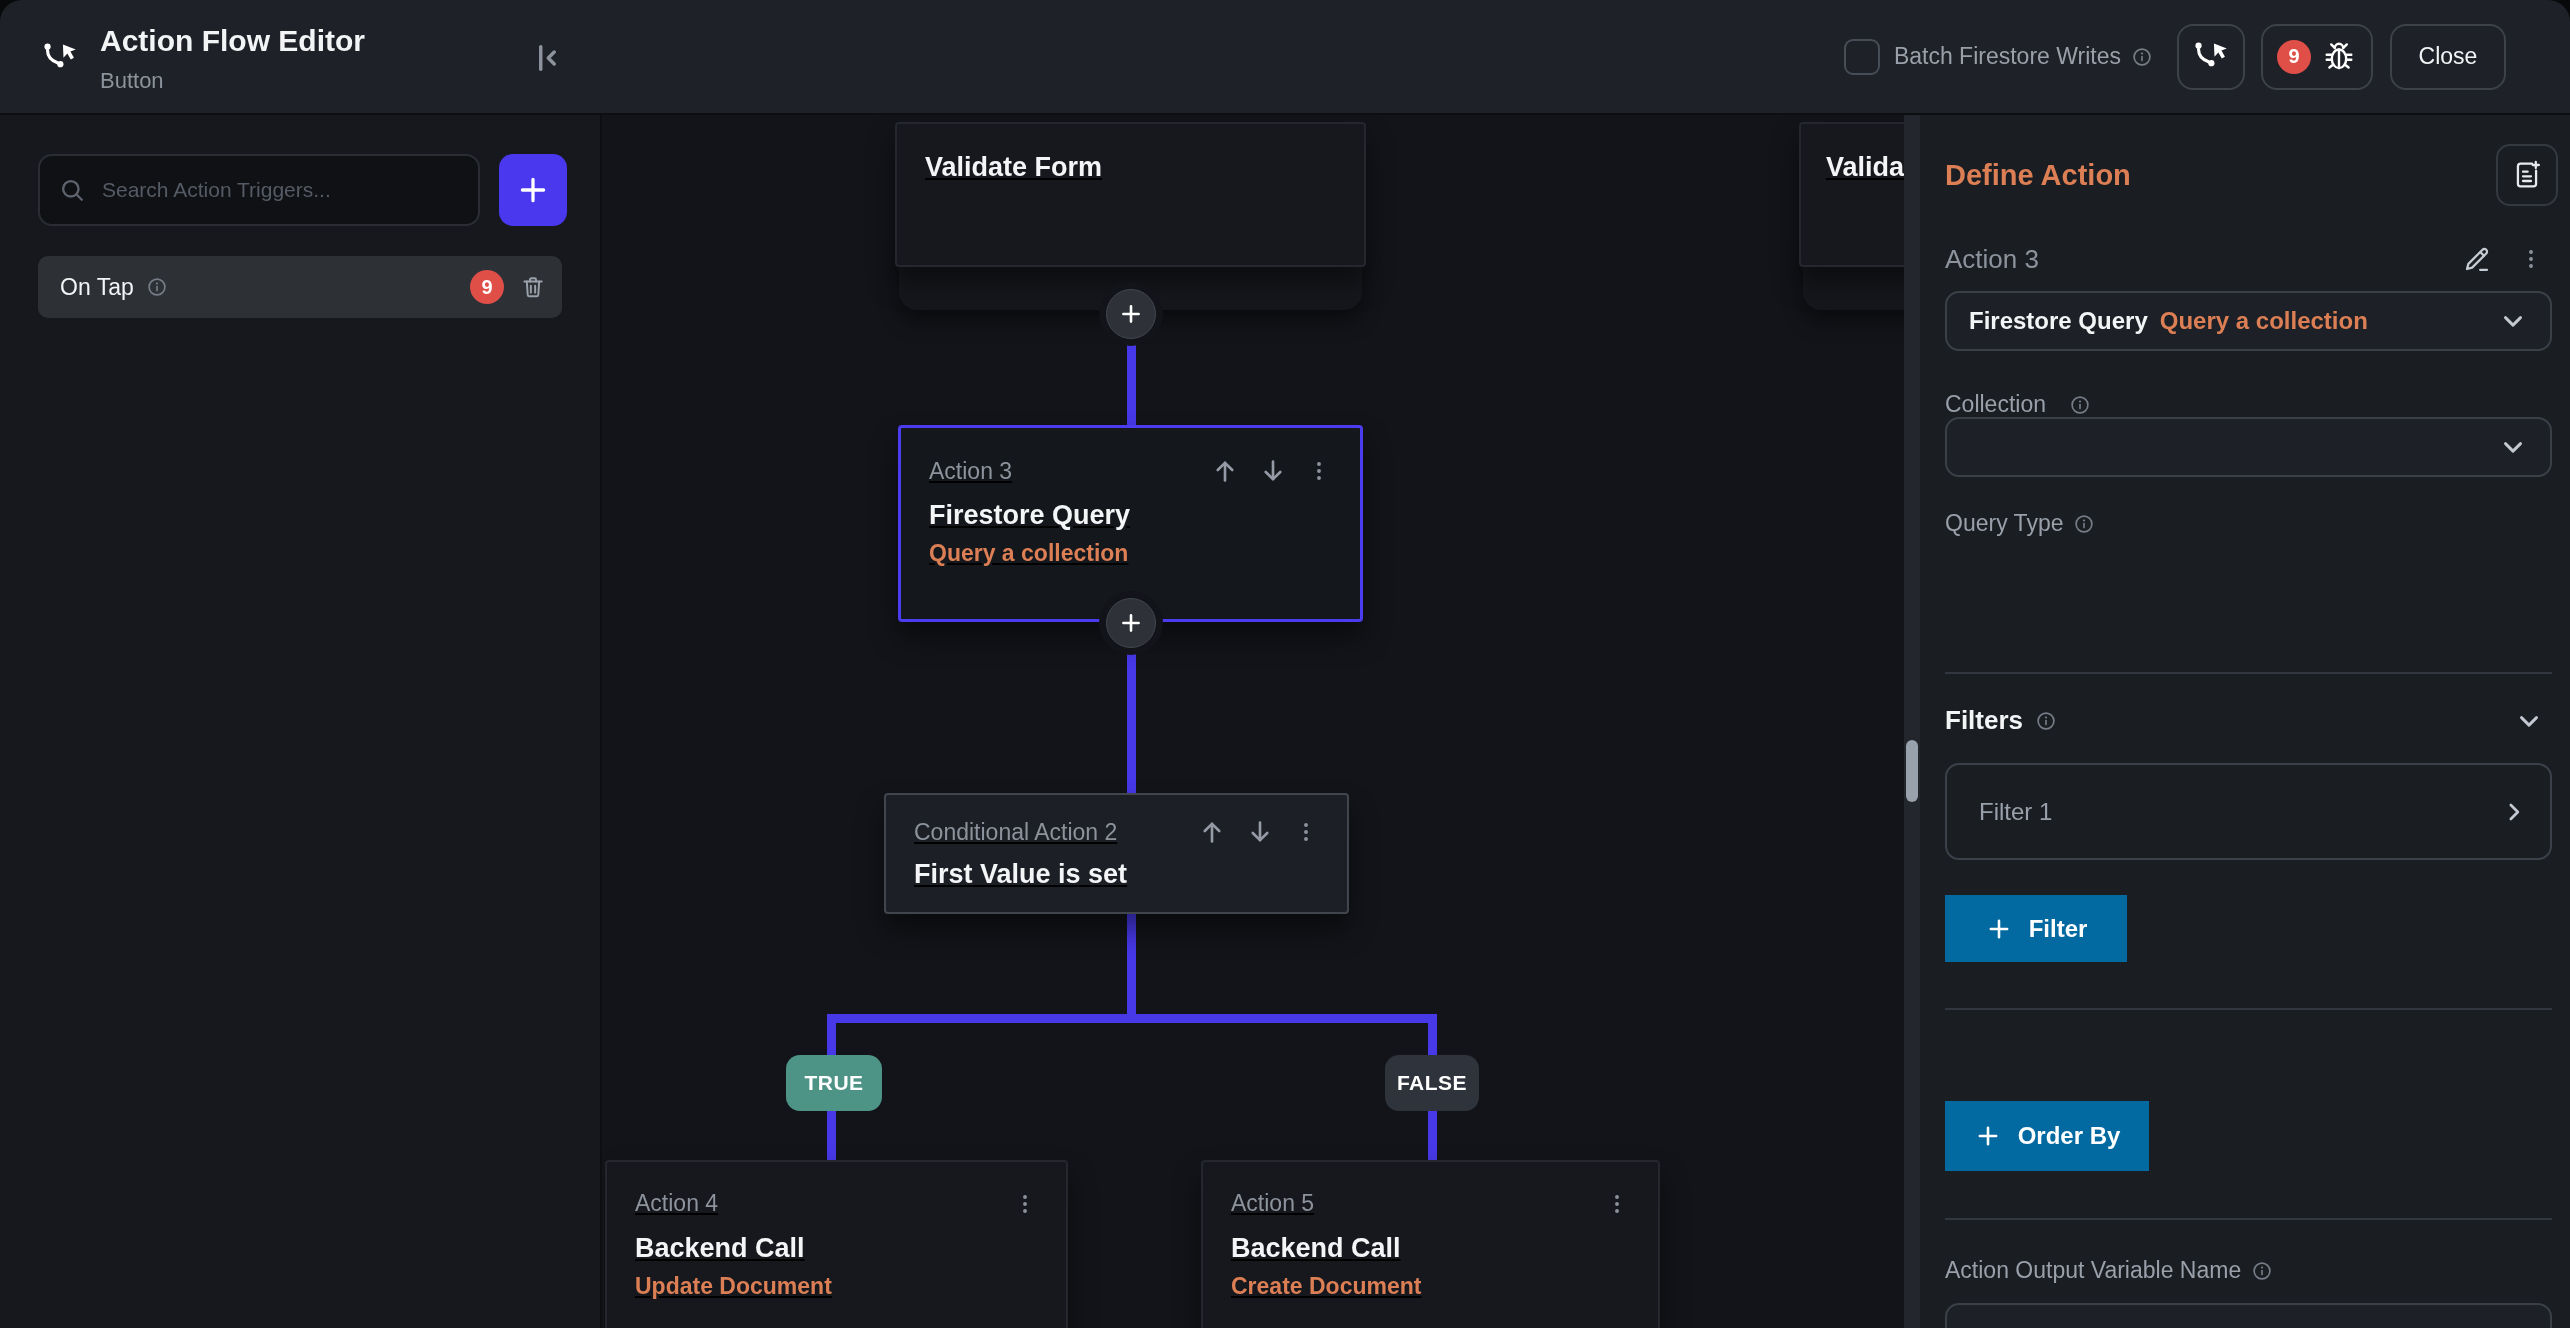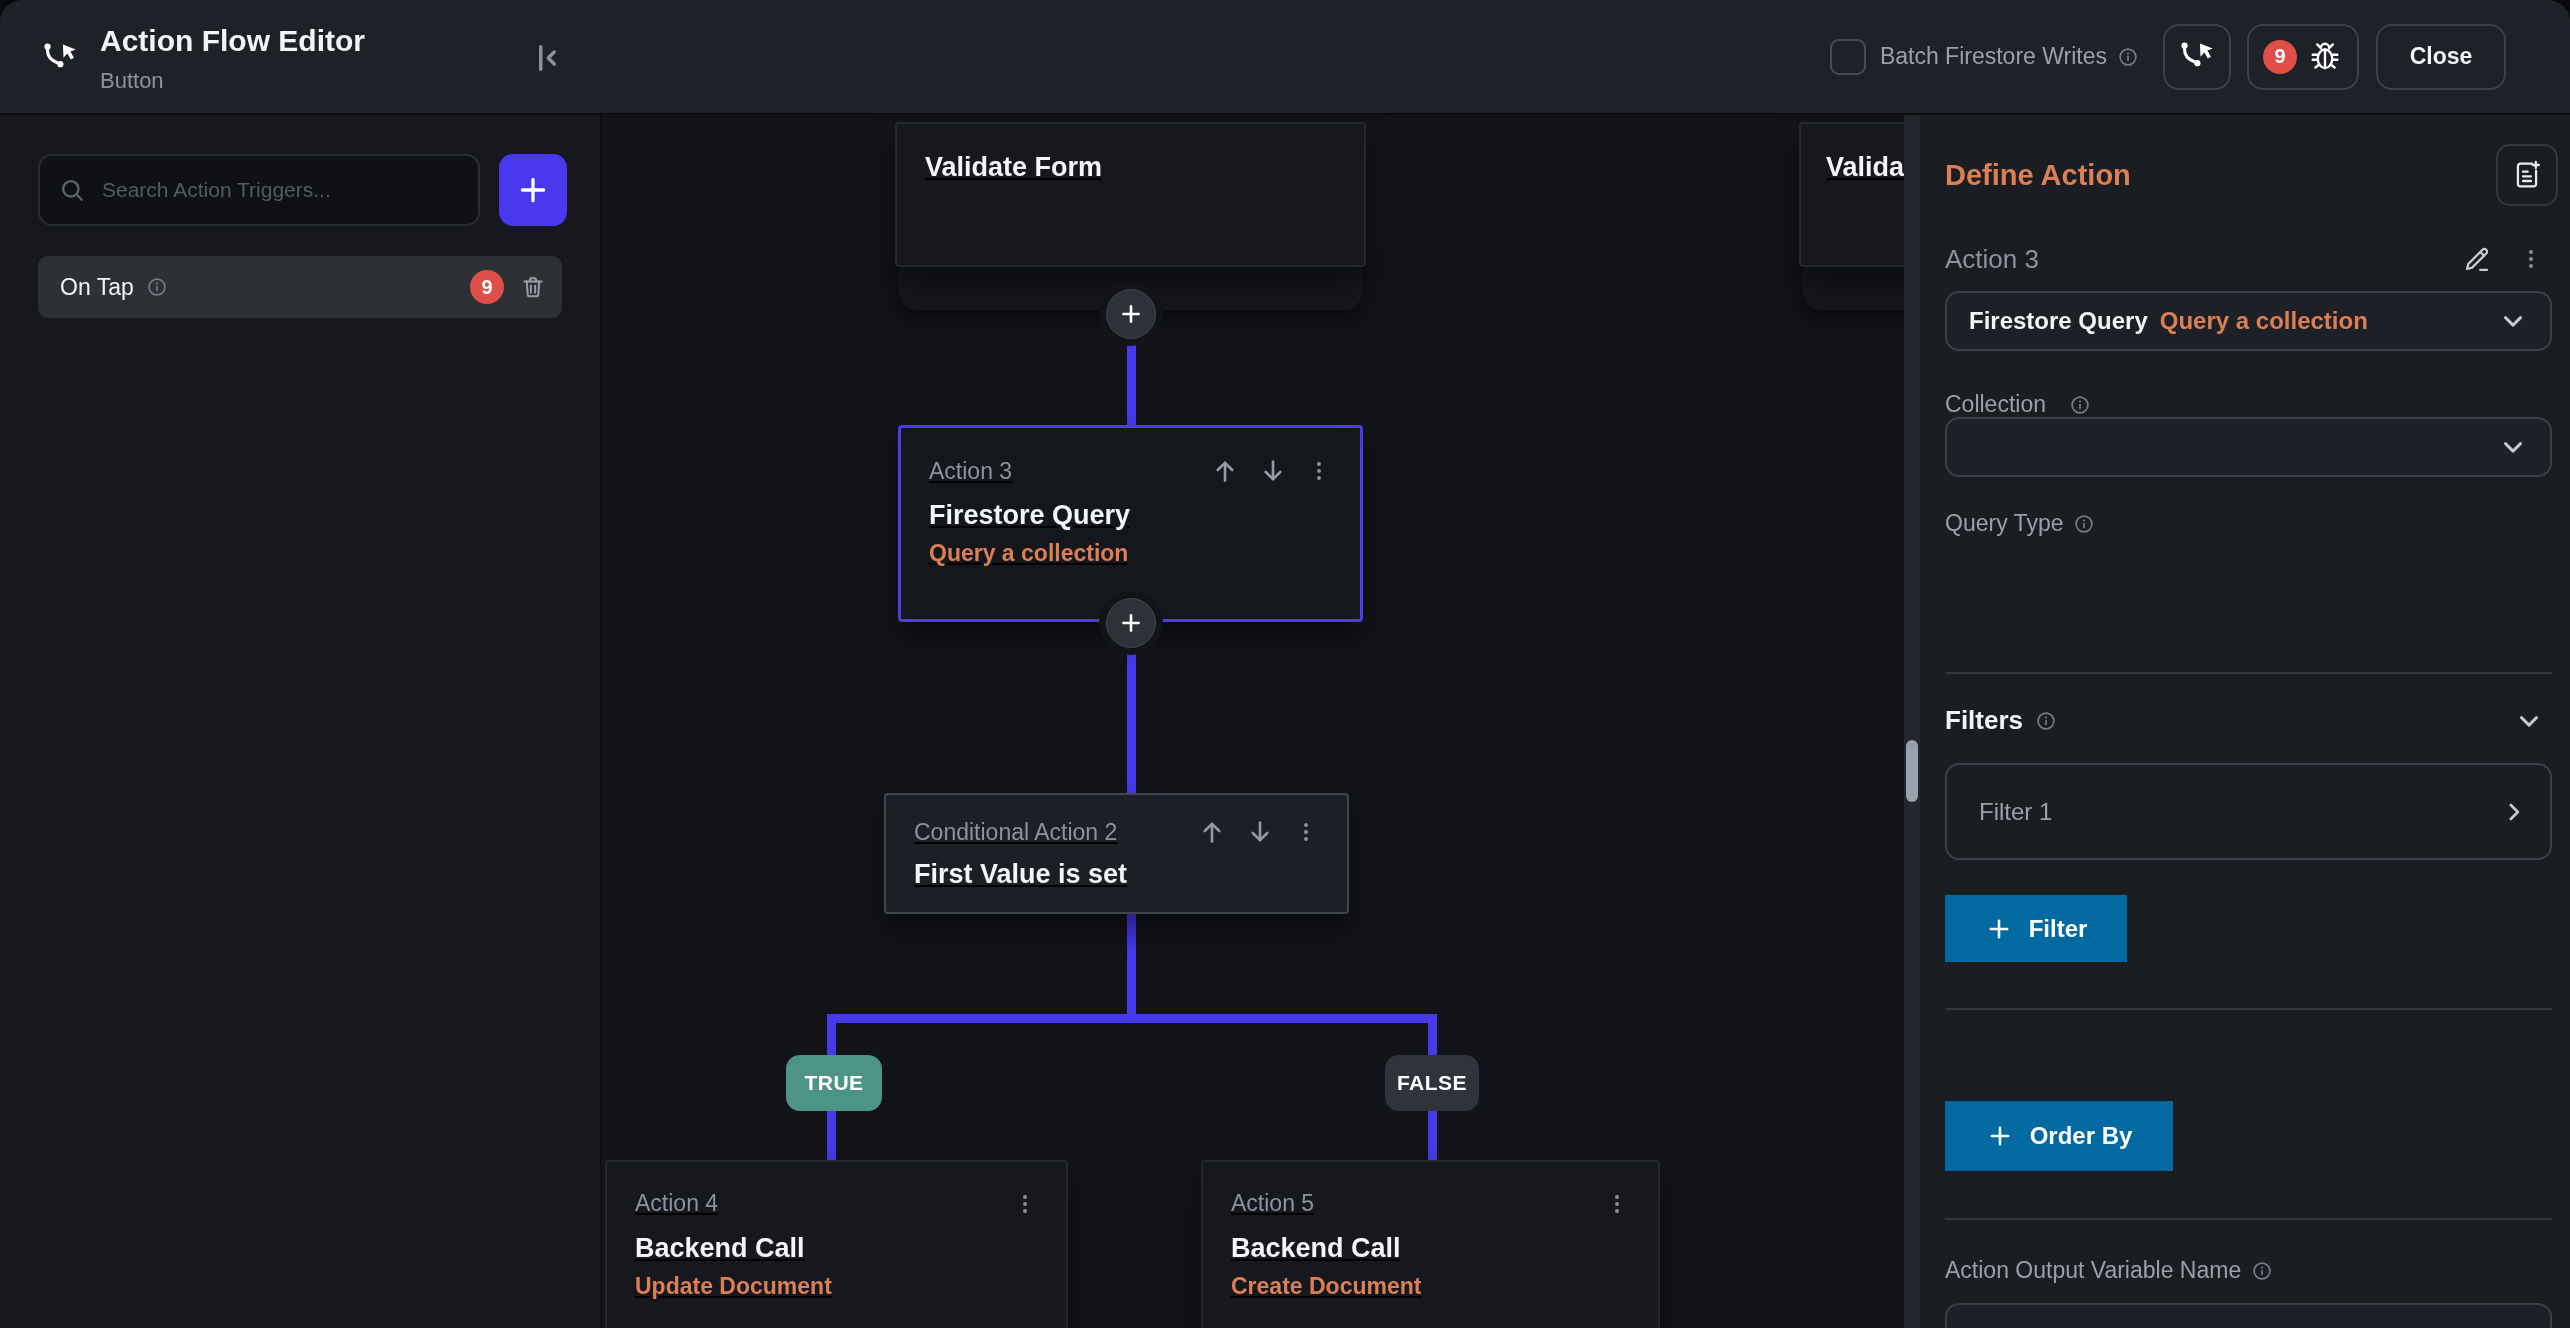--- a/index.html
+++ b/index.html
@@ -15,21 +15,21 @@
   .collapse{position:absolute;left:528px;top:40px;width:36px;height:36px;cursor:pointer;}
   .hdr-right{position:absolute;right:64px;top:0;height:113px;display:flex;align-items:center;}
   .checkbox{width:36px;height:36px;border:2.5px solid #474d57;border-radius:9px;box-sizing:border-box;
             background:transparent;cursor:pointer;}
   .batch-label{margin-left:14px;font-size:23px;color:#99a0aa;}
   .info-ic{display:inline-flex;margin-left:10px;cursor:pointer;}
   .hbtn{display:flex;align-items:center;justify-content:center;height:66px;border:2px solid #3c414a;
         border-radius:16px;background:transparent;box-sizing:border-box;cursor:pointer;color:#f2f4f6;}
   .btn-flow{width:68px;margin-left:24px;}
   .btn-debug{width:112px;margin-left:16px;gap:10px;}
-  .btn-close{width:130px;margin-left:17px;font-size:23px;font-weight:700;
+  .btn-close{width:116px;margin-left:17px;font-size:23px;font-weight:400;
              font-family:"Liberation Sans","DejaVu Sans",sans-serif;}
   .badge-red{min-width:34px;height:34px;border-radius:17px;background:#df4f48;color:#fff;
              font-size:20px;font-weight:bold;display:flex;align-items:center;justify-content:center;}
   
   .sidebar{position:absolute;left:0;top:115px;width:602px;bottom:0;background:#16181d;
            border-right:2px solid #0c0e11;box-sizing:border-box;}
   .search-box{position:absolute;left:38px;top:39px;width:442px;height:72px;background:#0f1115;
               border:2px solid #2a2e34;border-radius:14px;box-sizing:border-box;display:flex;
               align-items:center;padding:0 18px;}
   .search-box input{flex:1;margin-left:14px;background:transparent;border:none;outline:none;
@@ -439,21 +439,21 @@
           <svg viewBox="0 0 24 24" width="28" height="28" fill="none" stroke="#fff" stroke-width="2.2" stroke-linecap="round">
             <path d="M12 5v14M5 12h14"></path>
           </svg>
         </span>
       <span>Filter</span>
     </button>
 
     <div class="divider" style="top:893px;"></div>
 
 
-    <button class="add-btn" style="top:986px;width:228px;height:70px;">
+    <button class="add-btn" style="top:986px;width:204px;height:70px;">
       <span style="display:inline-flex">
           <svg viewBox="0 0 24 24" width="28" height="28" fill="none" stroke="#fff" stroke-width="2.2" stroke-linecap="round">
             <path d="M12 5v14M5 12h14"></path>
           </svg>
         </span>
       <span>Order By</span>
     </button>
 
     <div class="divider" style="top:1103px;"></div>
 

